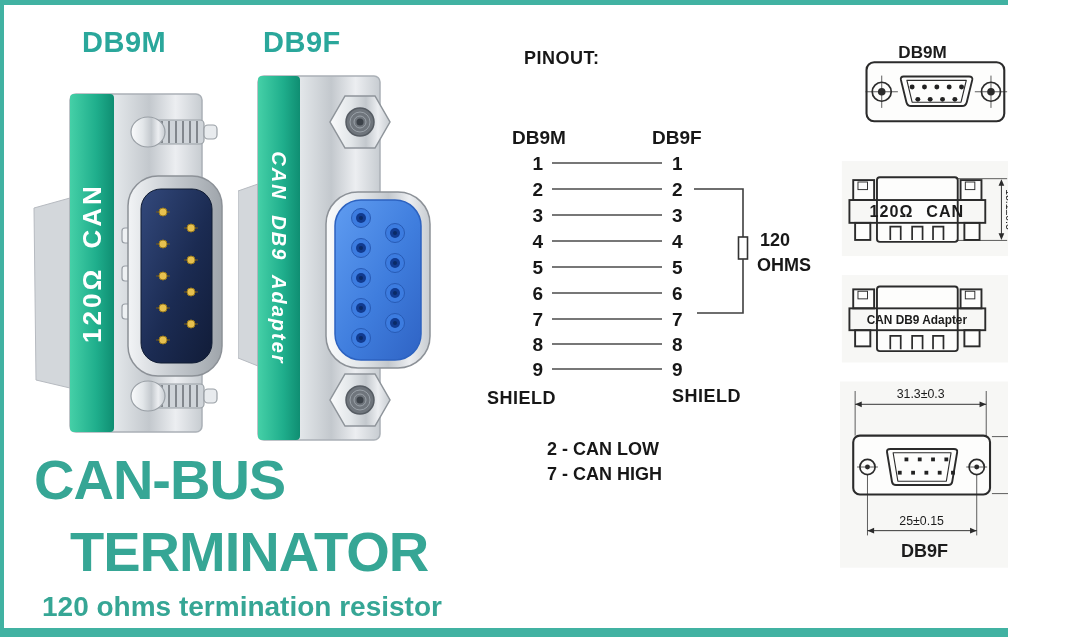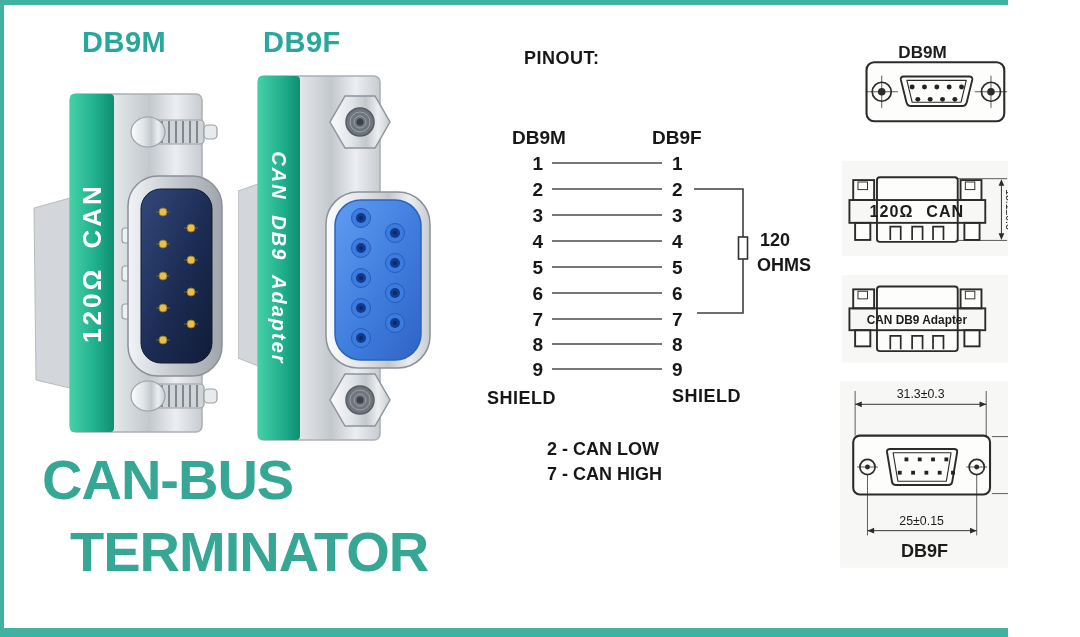--- a/index.html
+++ b/index.html
@@ -392,16 +392,17 @@
         <line class="s08" x1="978" y1="498" x2="978" y2="562"></line>
         <line class="s1" x1="863" y1="557" x2="978" y2="557"></line>
         <polygon class="arrow" points="870,554 870,560 863,557"></polygon>
         <polygon class="arrow" points="971,554 971,560 978,557"></polygon>
         <text class="dtext" x="920" y="551" font-size="13" text-anchor="middle">25±0.15</text>
       </g>
       <text class="dtext" x="923" y="585" font-size="19" font-weight="700" text-anchor="middle">DB9F</text>
     </g>
   </svg>
 
-  <div class="footer-line footer-big" style="left:42px;top:452px;">CAN-BUS</div>
+  <div class="footer-line footer-big" style="left:34px;top:452px;">CAN-BUS</div>
   <div class="footer-line footer-big" style="left:42px;top:524px;margin-left:28px;">TERMINATOR</div>
+  <div class="footer-line footer-sub" style="left:42px;top:593px;">120 ohms termination resistor</div>
 
 </div>
 
 </body></html>

